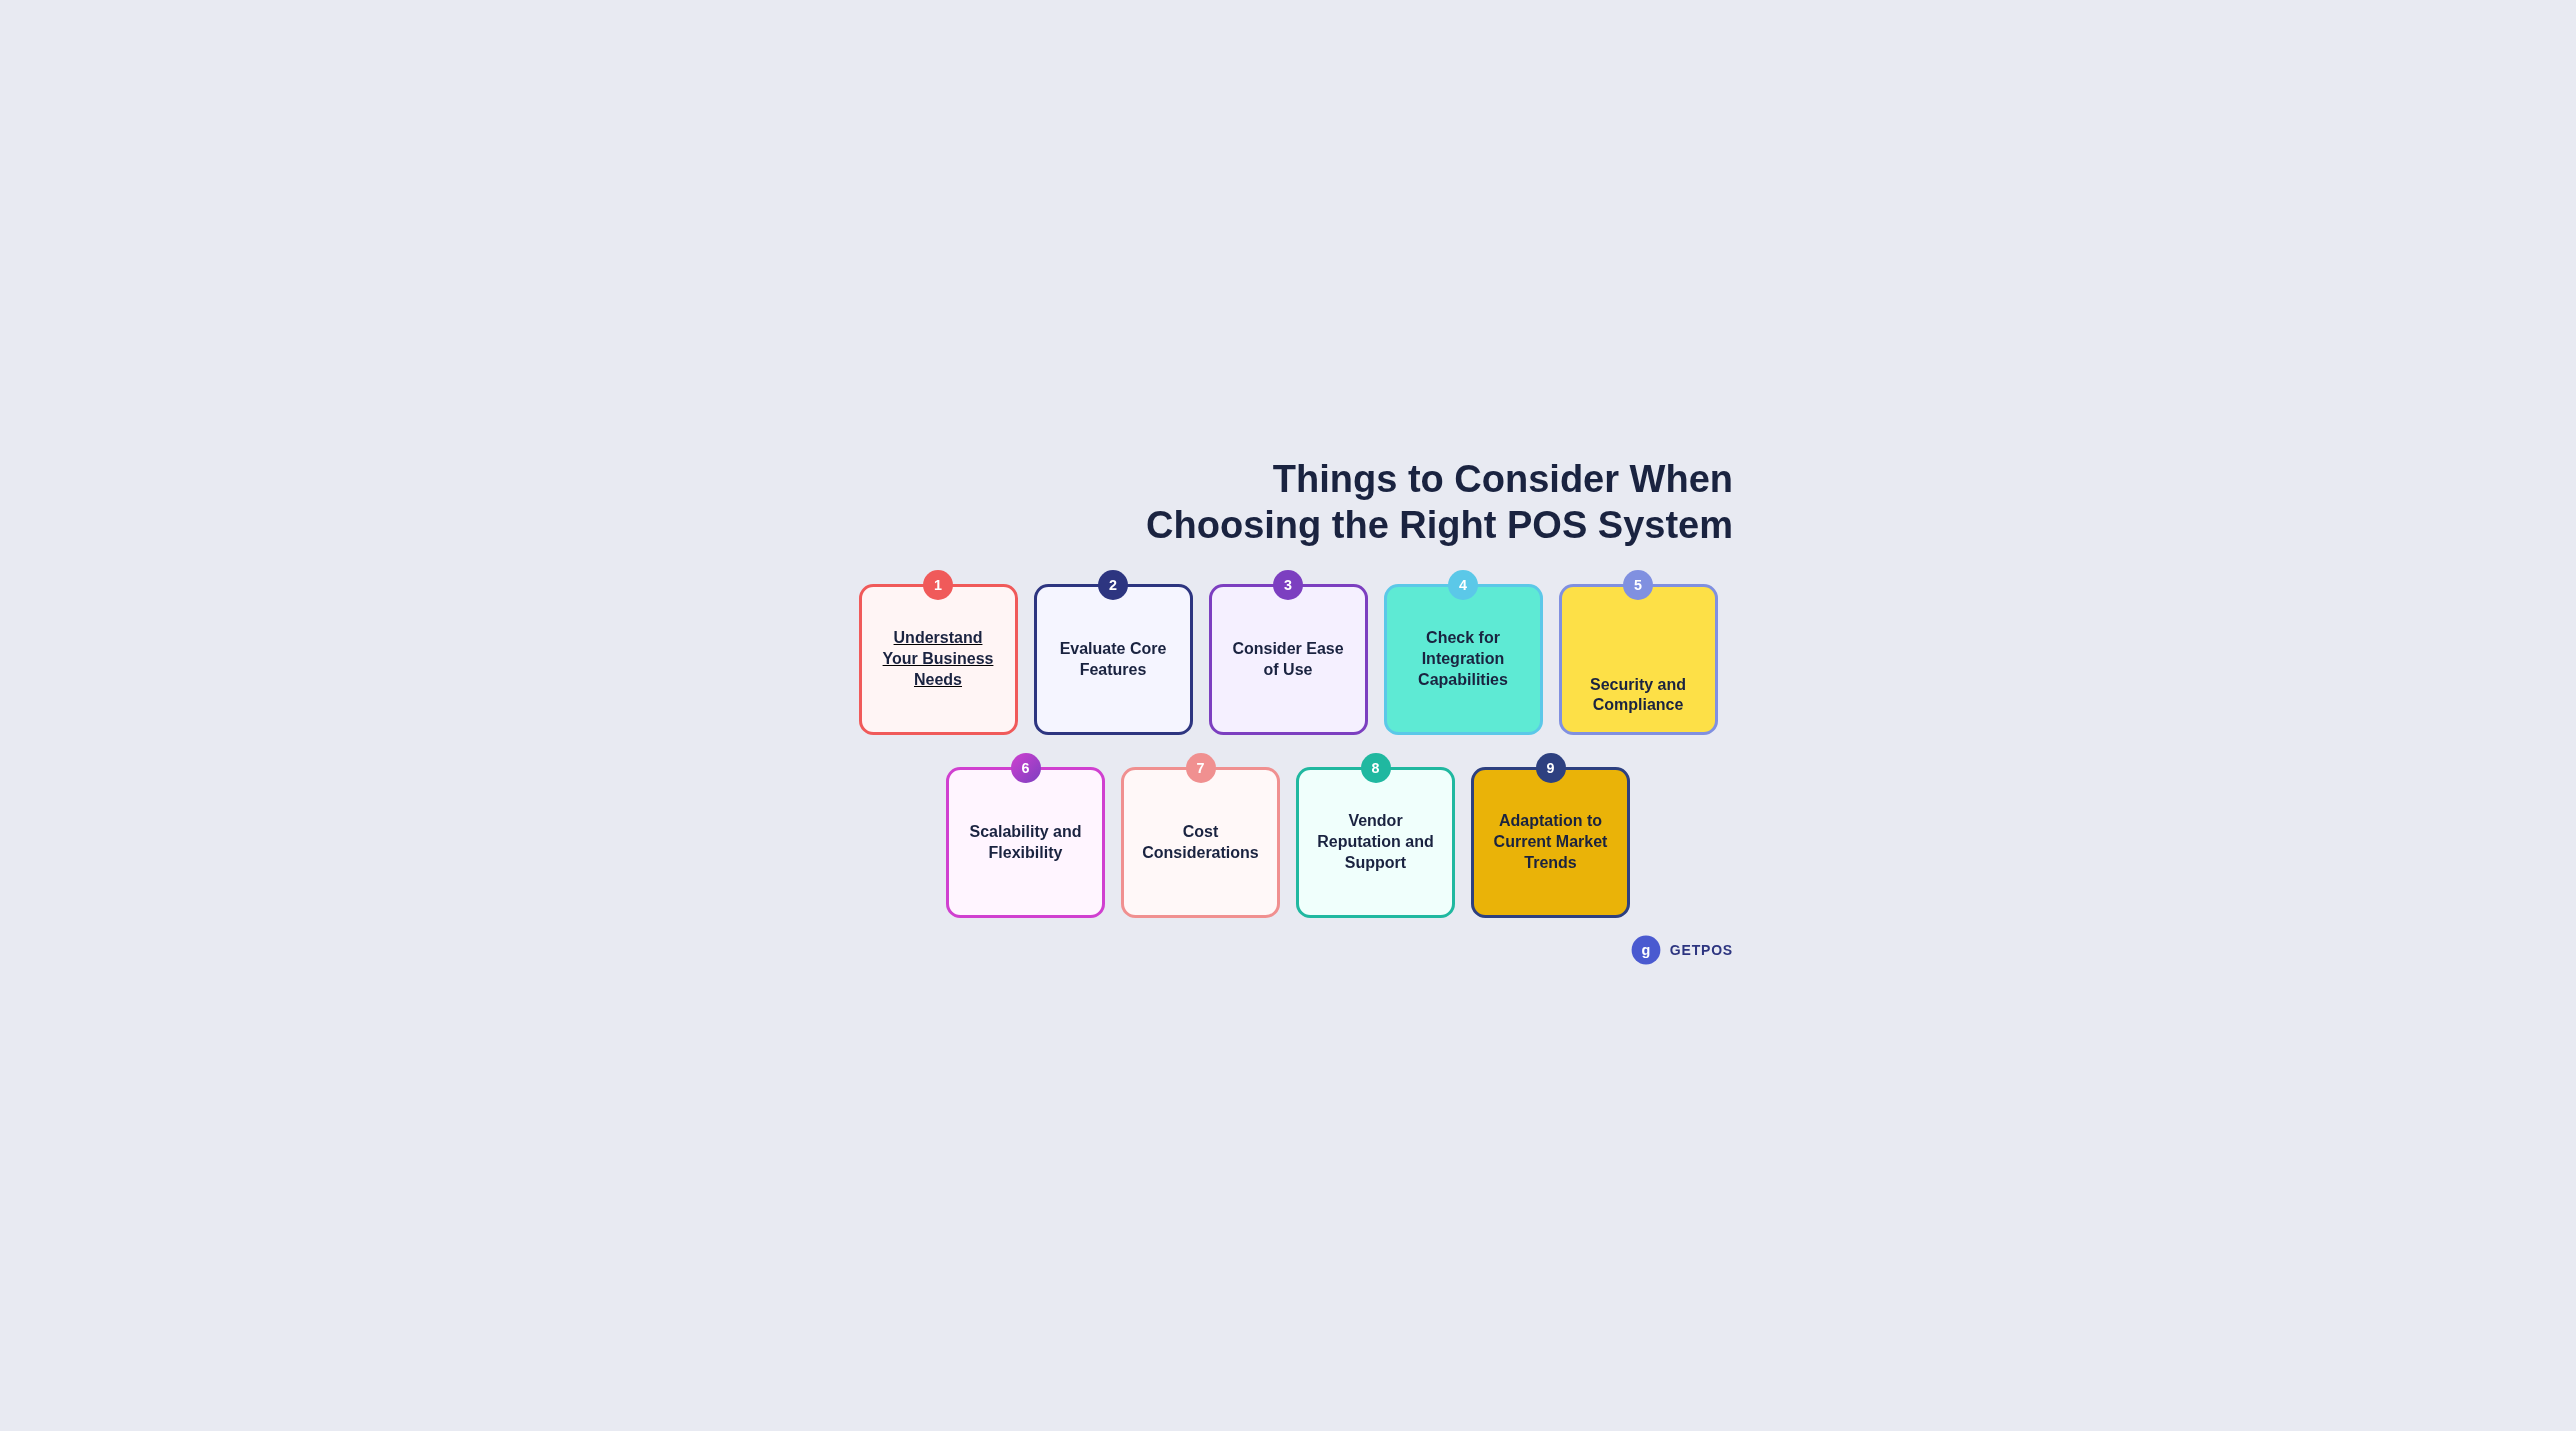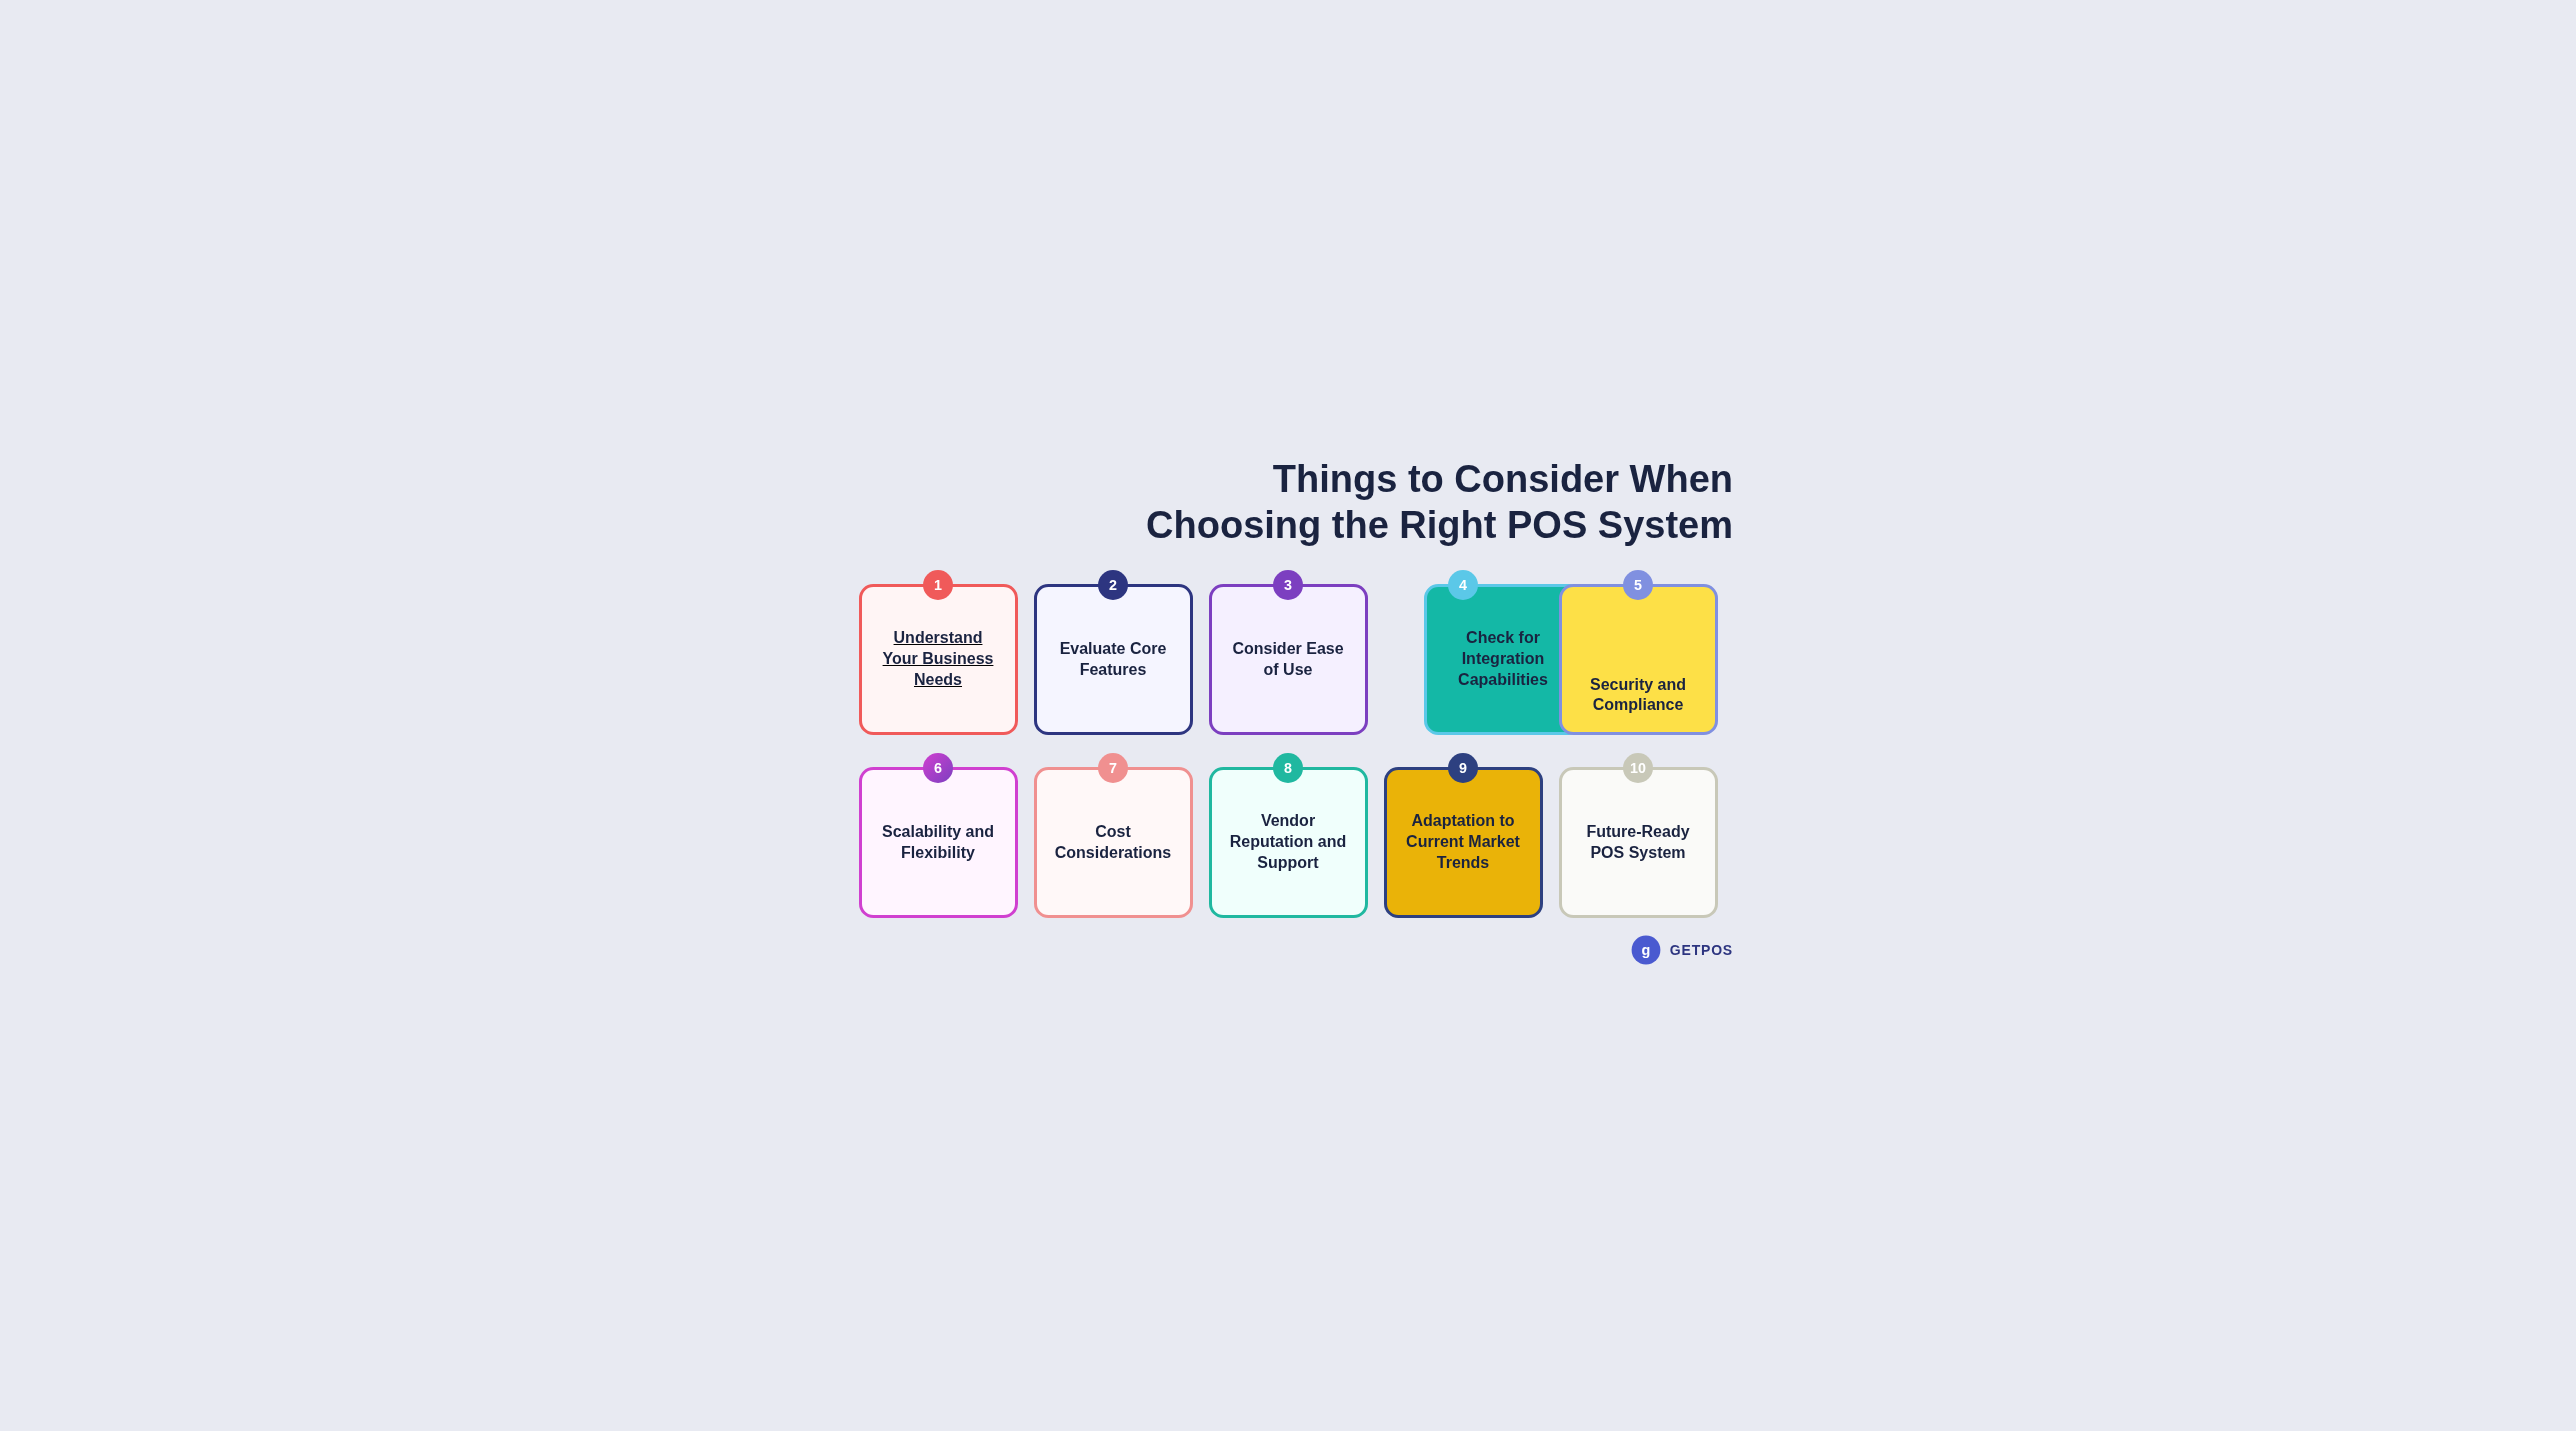--- a/index.html
+++ b/index.html
@@ -89,21 +89,21 @@
 
     
     .card-2 { background: #f5f5ff; border-color: #2d3580; }
     .badge-2 { background: #2d3580; }
 
     
     .card-3 { background: #f5f0ff; border-color: #7c3fc0; }
     .badge-3 { background: #7c3fc0; }
 
     
-    .card-4 { background: #14b8a6; border-color: #5bc8e8; margin-left: 40px; }
+    .card-4 { background: #5eead4; border-color: #5bc8e8; }
     .badge-4 { background: #5bc8e8; }
 
     
     .card-5 { background: #fde047; border-color: #8090e0; align-items: flex-end; }
     .badge-5 { background: #8090e0; }
 
     
     .card-6 { background: #fff5ff; border-color: #d040d0; }
     .badge-6 { background: linear-gradient(135deg, #d040d0, #7c3fc0); }
 
@@ -201,26 +201,20 @@
         <div class="card-wrapper">
           <div class="badge badge-8">8</div>
           <div class="card card-8">
             <div class="card-text">Vendor Reputation and Support</div>
           </div>
         </div>
         <div class="card-wrapper">
           <div class="badge badge-9">9</div>
           <div class="card card-9">
             <div class="card-text">Adaptation to Current Market Trends</div>
-          </div>
-        </div>
-        <div class="card-wrapper">
-          <div class="badge badge-10">10</div>
-          <div class="card card-10">
-            <div class="card-text">Future-Ready POS System</div>
           </div>
         </div>
       </div>
     </div>
 
   <div class="footer">
     <svg class="logo-icon" viewBox="0 0 40 40" xmlns="http://www.w3.org/2000/svg">
       <circle cx="20" cy="20" r="18" fill="#4a5ad0"></circle>
       <text x="50%" y="55%" dominant-baseline="middle" text-anchor="middle" fill="white" font-size="18" font-weight="900" font-family="Arial">g</text>
     </svg>

